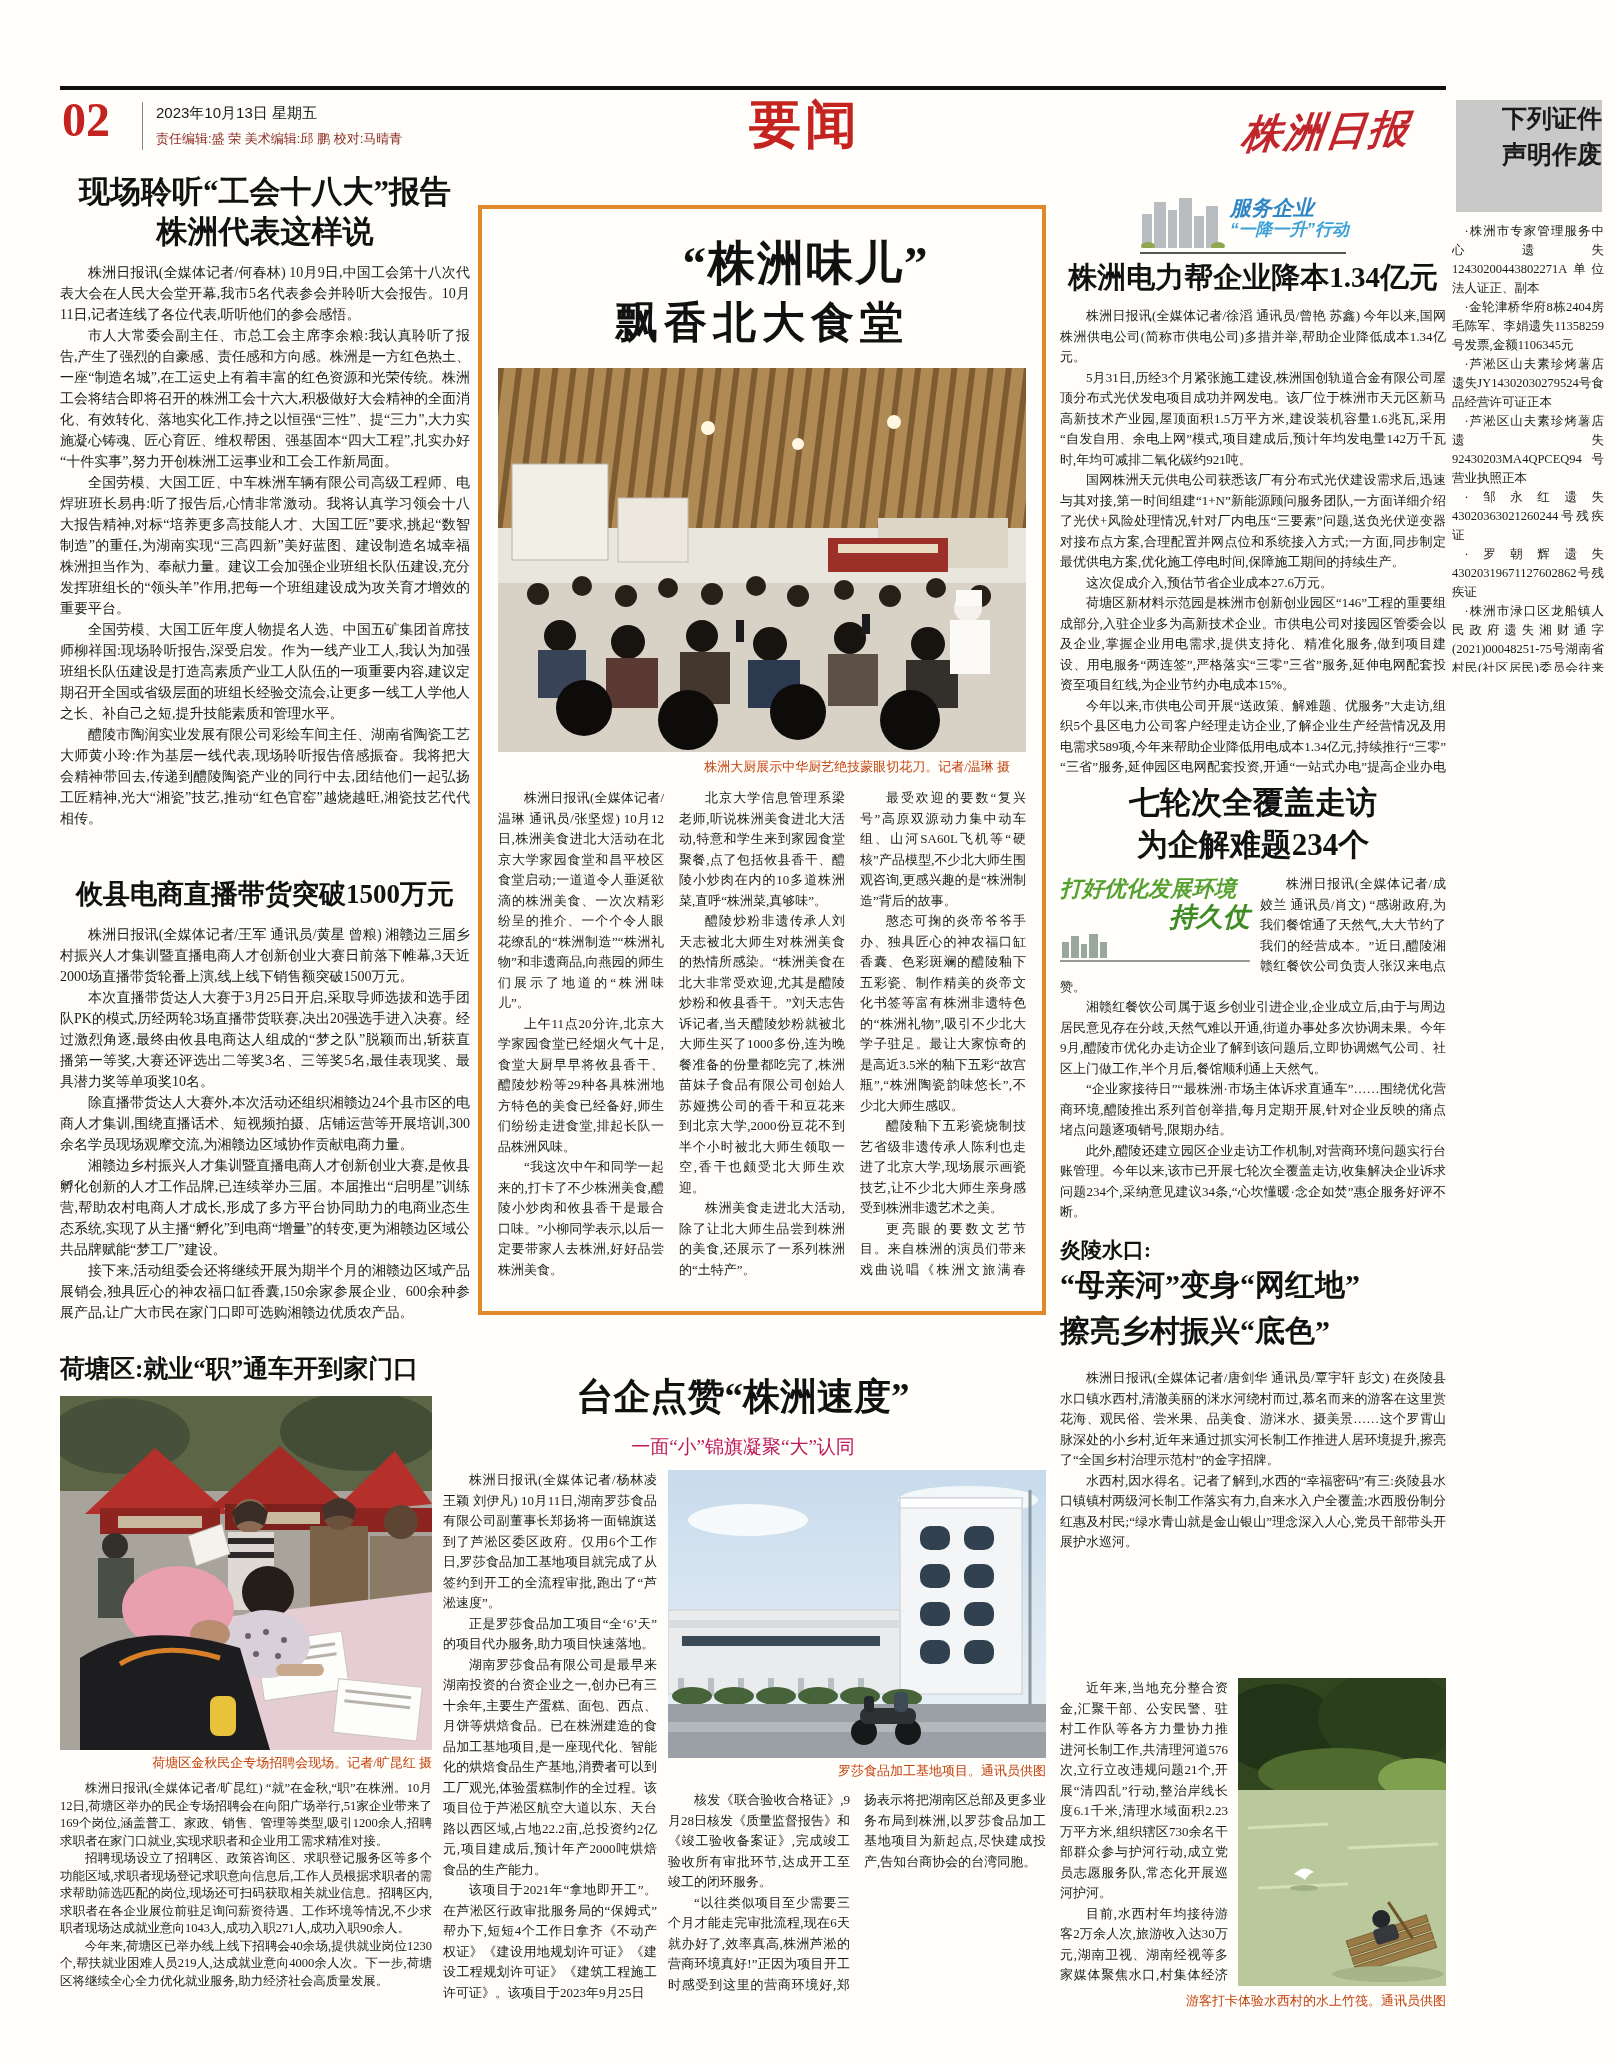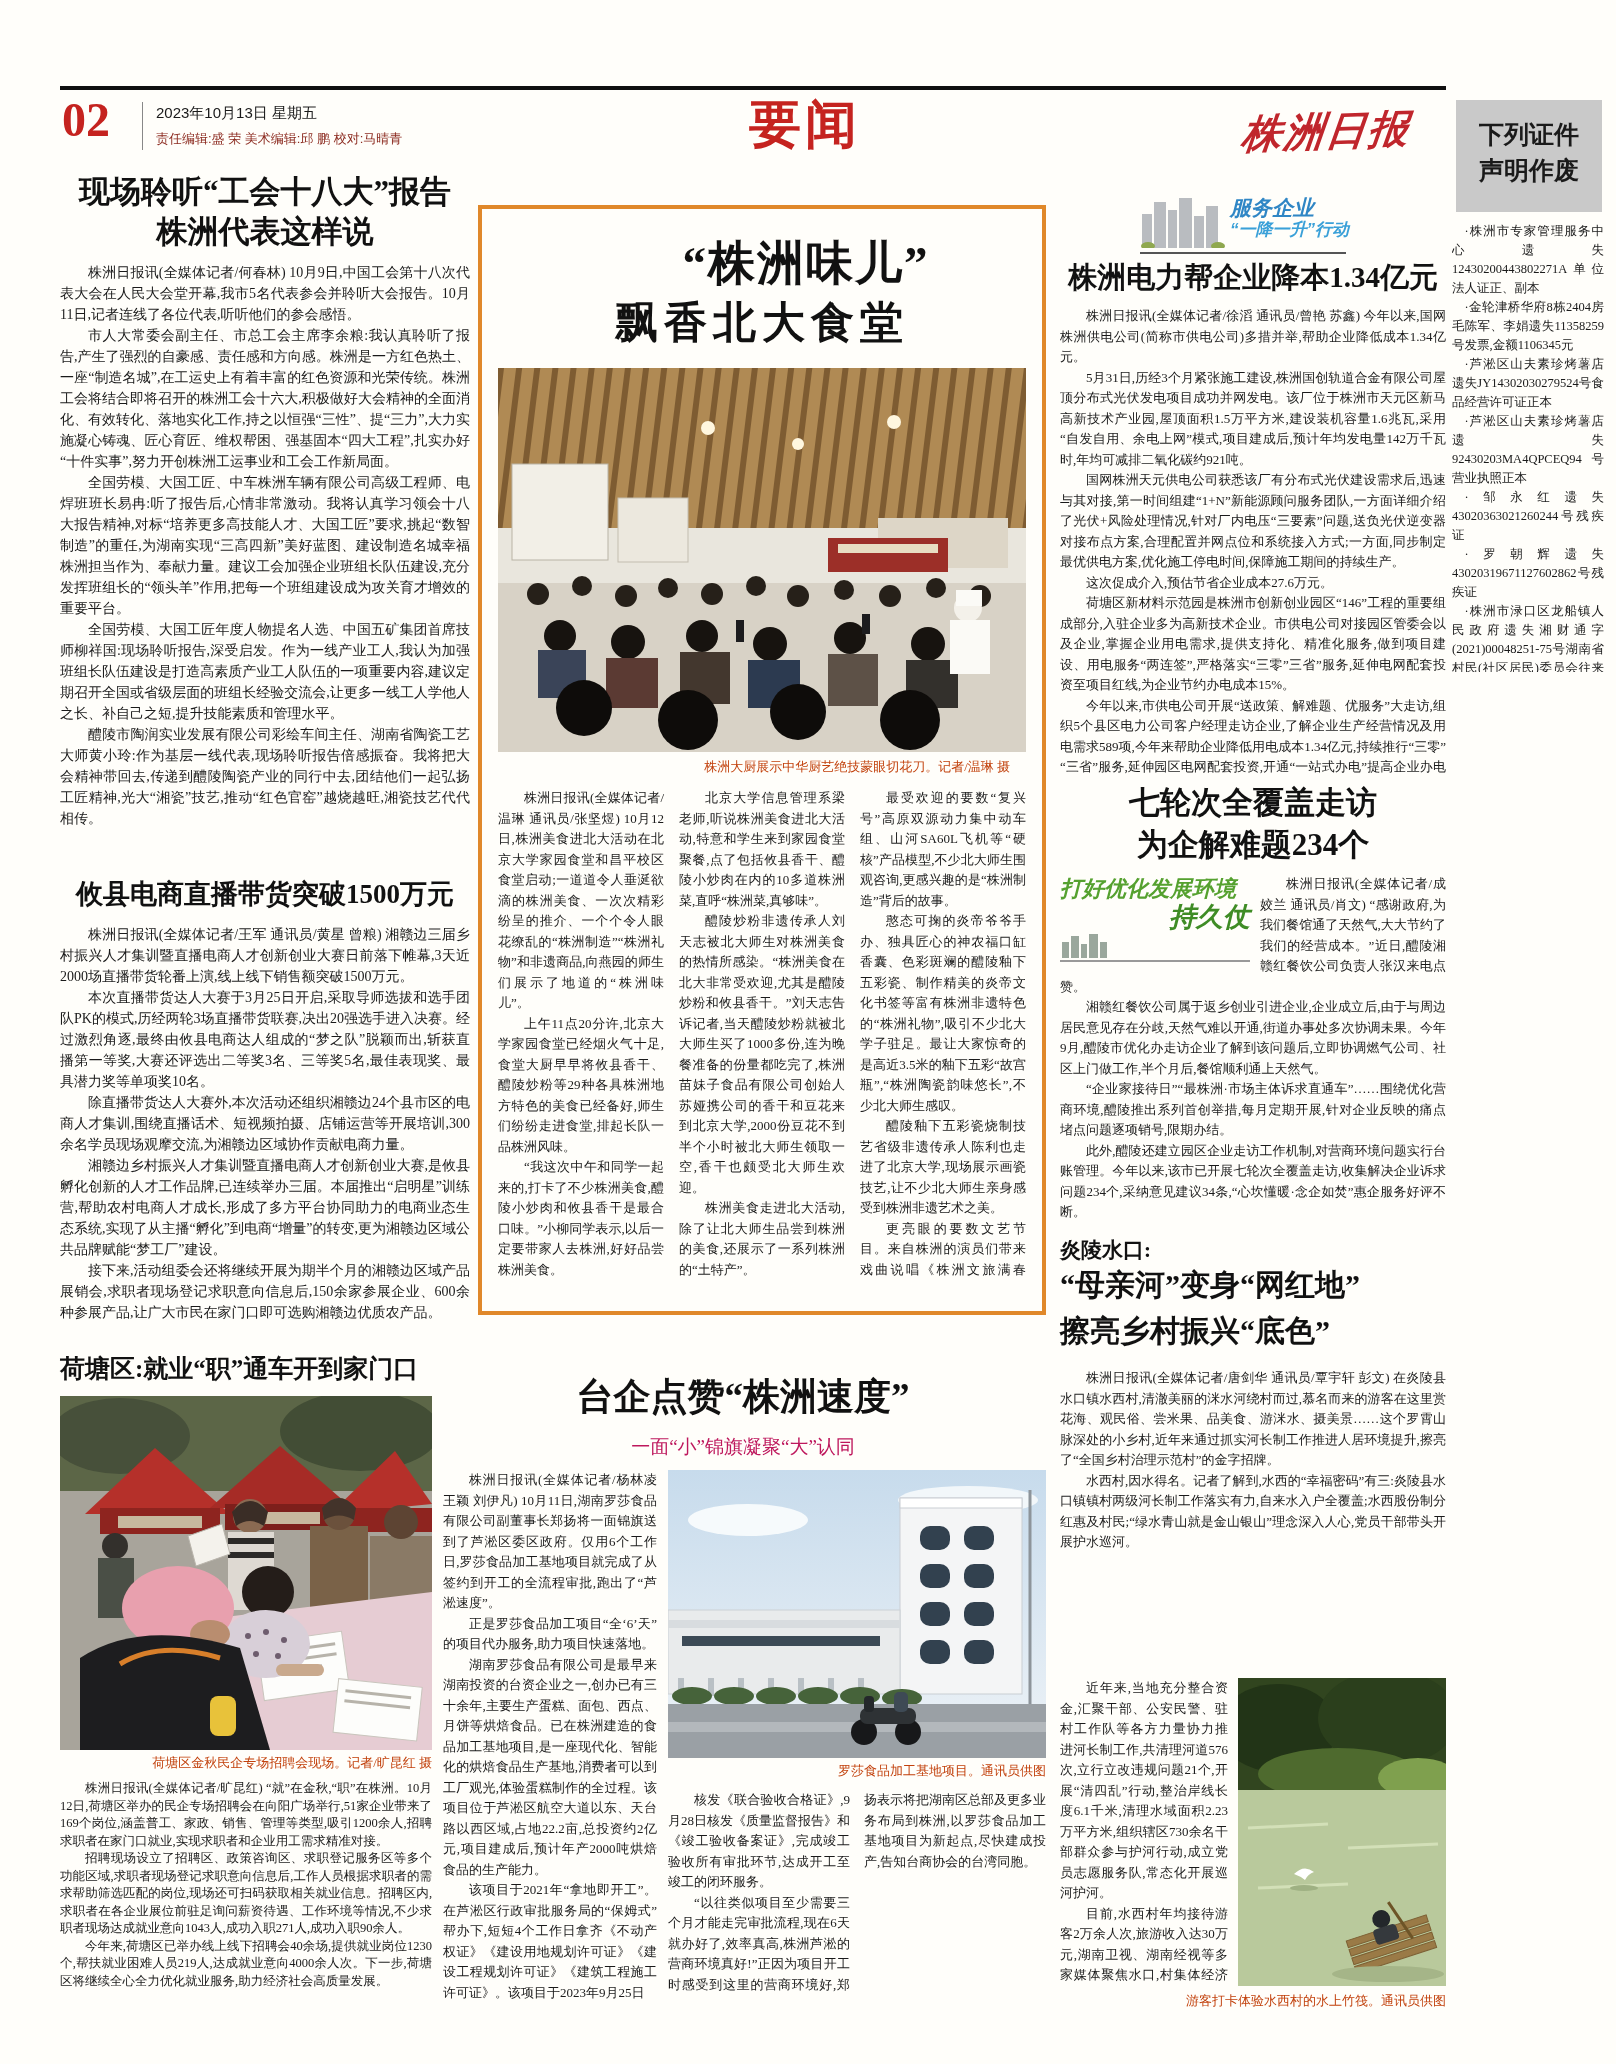--- a/index.html
+++ b/index.html
@@ -16,21 +16,21 @@
   .sm-body{font-size:12.5px;line-height:17.5px;}
   .caption{font-size:13px;color:#c2410c;}
   .red{color:#c5231f;}
   .rule{background:#101010;}
   .photo{overflow:hidden;background:#ccc;}
   .photo svg{display:block;width:100%;height:100%;}
   .cols3{column-count:3;column-gap:15px;column-fill:auto;}
   .cols2{column-count:2;column-gap:14px;column-fill:auto;}
   .feature-box{border:4px solid #e0882a;background:#fffefa;}
   .sidebar-head{background:#c9c9c9;font-weight:700;font-size:25px;line-height:36px;
-                font-family:"Liberation Sans","DejaVu Sans",sans-serif;text-align:center;padding-top:16px;box-sizing:border-box;}
+                font-family:"Liberation Sans","DejaVu Sans",sans-serif;text-align:right;padding-top:0;box-sizing:border-box;}
   .sidebar-items{font-size:12.5px;line-height:19px;text-align:justify;overflow:hidden;}
   .sidebar-items p{margin:0;text-indent:1em;}
   .masthead{color:#c0262c;font-weight:700;font-size:40px;letter-spacing:2px;
             transform:skewX(-8deg) rotate(-2deg);font-style:italic;}
   .badge-blue{font-family:"Liberation Sans","DejaVu Sans",sans-serif;font-style:italic;font-weight:700;}
   .badge-blue .l1{color:#2f86c5;font-size:21px;line-height:24px;}
   .badge-blue .l2{color:#3aa0d8;font-size:17px;line-height:20px;}
   .badge-green{font-family:"Liberation Sans","DejaVu Sans",sans-serif;font-style:italic;font-weight:700;}
   .badge-green .l1{color:#55a12f;font-size:22px;line-height:26px;}
   .badge-green .l2{color:#3f8c25;font-size:27px;line-height:30px;text-align:right;}
@@ -73,21 +73,21 @@
     <p>全国劳模、大国工匠年度人物提名人选、中国五矿集团首席技师柳祥国:现场聆听报告,深受启发。作为一线产业工人,我认为加强班组长队伍建设是打造高素质产业工人队伍的一项重要内容,建议定期召开全国或省级层面的班组长经验交流会,让更多一线工人学他人之长、补自己之短,提升技能素质和管理水平。</p>
     <p>醴陵市陶润实业发展有限公司彩绘车间主任、湖南省陶瓷工艺大师黄小玲:作为基层一线代表,现场聆听报告倍感振奋。我将把大会精神带回去,传递到醴陵陶瓷产业的同行中去,团结他们一起弘扬工匠精神,光大“湘瓷”技艺,推动“红色官窑”越烧越旺,湘瓷技艺代代相传。</p>
   </div>
 
 <div class="abs hl center" style="left:60px;top:876px;width:410px;font-size:27px;">攸县电商直播带货突破1500万元</div>
 <div class="abs body-text lg-body" style="left:60px;top:924px;width:410px;height:410px;">
     <p>株洲日报讯(全媒体记者/王军 通讯员/黄星 曾粮) 湘赣边三届乡村振兴人才集训暨直播电商人才创新创业大赛日前落下帷幕,3天近2000场直播带货轮番上演,线上线下销售额突破1500万元。</p>
     <p>本次直播带货达人大赛于3月25日开启,采取导师选拔和选手团队PK的模式,历经两轮3场直播带货联赛,决出20强选手进入决赛。经过激烈角逐,最终由攸县电商达人组成的“梦之队”脱颖而出,斩获直播第一等奖,大赛还评选出二等奖3名、三等奖5名,最佳表现奖、最具潜力奖等单项奖10名。</p>
     <p>除直播带货达人大赛外,本次活动还组织湘赣边24个县市区的电商人才集训,围绕直播话术、短视频拍摄、店铺运营等开展培训,300余名学员现场观摩交流,为湘赣边区域协作贡献电商力量。</p>
     <p>湘赣边乡村振兴人才集训暨直播电商人才创新创业大赛,是攸县孵化创新的人才工作品牌,已连续举办三届。本届推出“启明星”训练营,帮助农村电商人才成长,形成了多方平台协同助力的电商业态生态系统,实现了从主播“孵化”到电商“增量”的转变,更为湘赣边区域公共品牌赋能“梦工厂”建设。</p>
-    <p>接下来,活动组委会还将继续开展为期半个月的湘赣边区域产品展销会,求职者现场登记求职意向信息后,150余家参展企业、600余种参展产品,让广大市民在家门口即可选购湘赣边优质农产品。</p>
+    <p>接下来,活动组委会还将继续开展为期半个月的湘赣边区域产品展销会,独具匠心的神农福口缸香囊,150余家参展企业、600余种参展产品,让广大市民在家门口即可选购湘赣边优质农产品。</p>
   </div>
 
 <div class="abs hl" style="left:60px;top:1352px;width:412px;font-size:25px;">荷塘区:就业“职”通车开到家门口</div>
 <div class="abs photo" style="left:60px;top:1396px;width:372px;height:354px;">
   <svg viewBox="0 0 372 354" preserveAspectRatio="none">
     <rect width="372" height="354" fill="#a8a49b"></rect>
     <rect width="372" height="95" fill="#5c6647"></rect>
     <ellipse cx="60" cy="40" rx="70" ry="38" fill="#47503a"></ellipse>
     <ellipse cx="300" cy="35" rx="80" ry="40" fill="#424d35"></ellipse>
     <polygon points="25,118 95,52 170,118" fill="#b5302a"></polygon>

